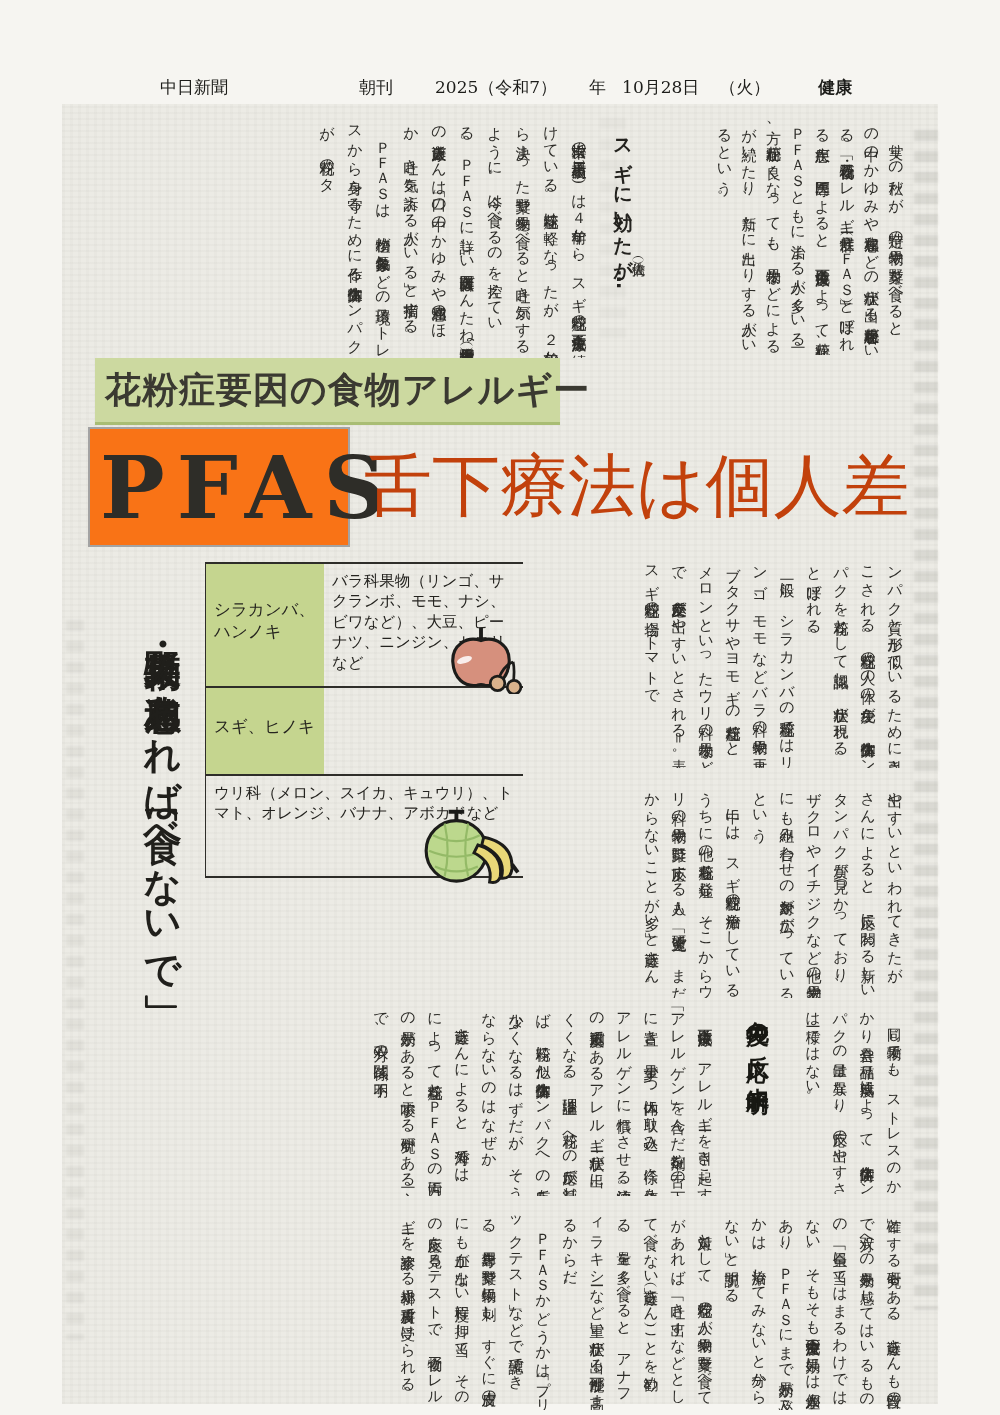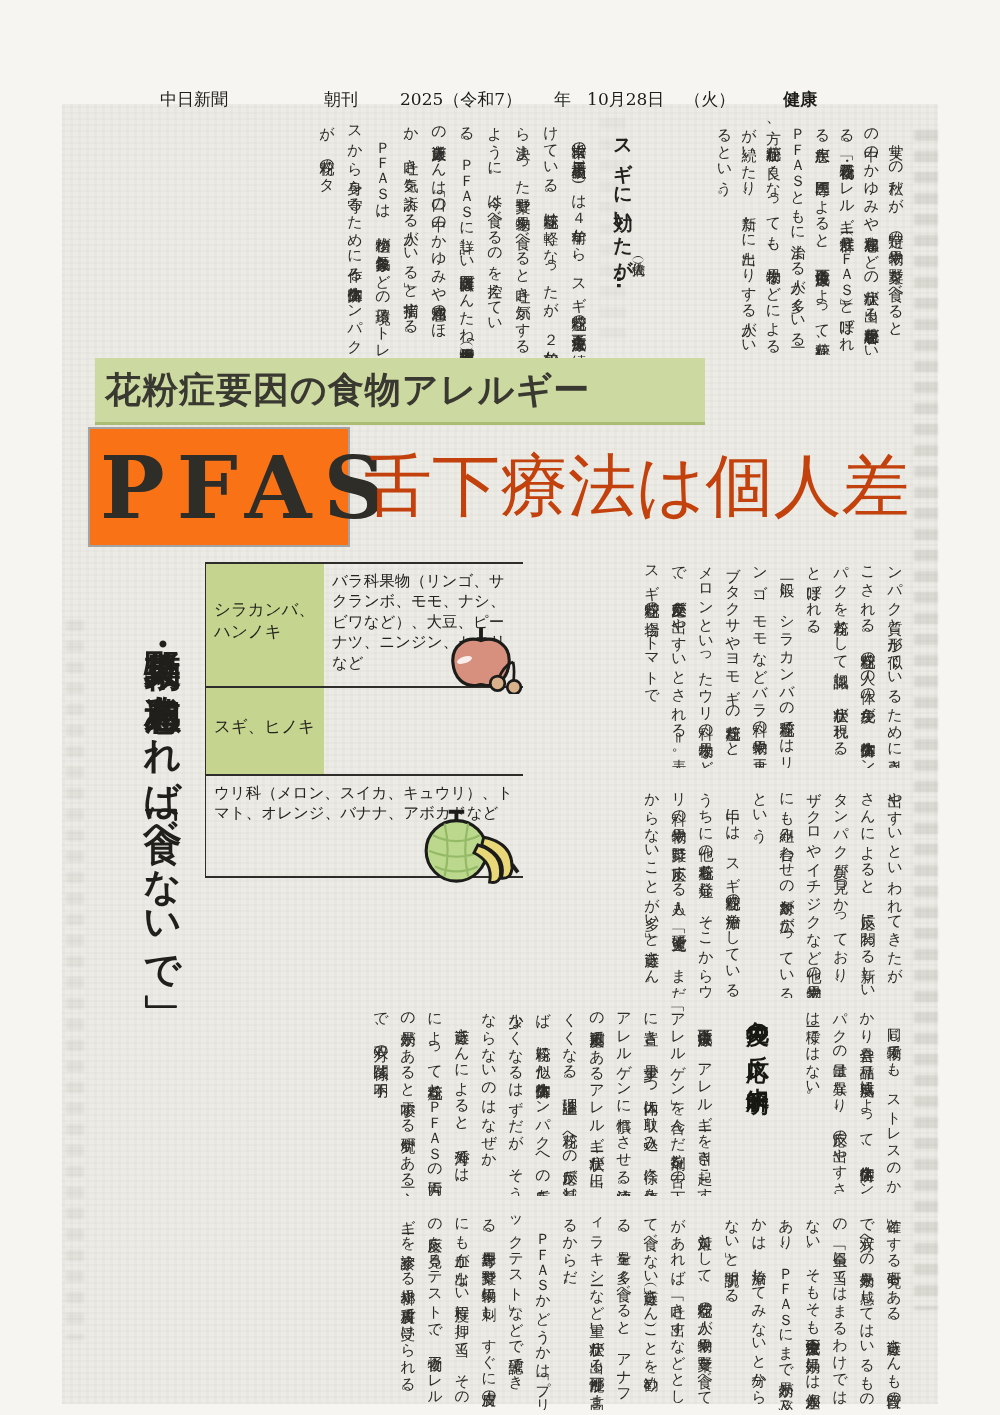--- a/index.html
+++ b/index.html
@@ -17,38 +17,38 @@
       repeating-linear-gradient(90deg, rgba(110,108,98,.03) 0 3px, transparent 3px 8px),
       #ecebe5;
   }
   .strip{position:absolute;filter:blur(1px);
     background:repeating-linear-gradient(180deg, rgba(95,95,88,.12) 0 11px, transparent 11px 21px);}
   
   .v{writing-mode:vertical-rl;text-orientation:mixed;white-space:pre-line;overflow:hidden;}
   .vt{position:absolute;}
   .body-text{font-size:15px;line-height:27px;letter-spacing:.4px;color:#2d2c28;}
   
-  .masthead{position:absolute;top:88px;left:160px;font-size:17px;color:#1d1d1a;display:flex;align-items:baseline;}
+  .masthead{position:absolute;top:76px;left:160px;font-size:17px;color:#1d1d1a;display:flex;align-items:baseline;}
   .masthead .m-paper{margin-right:96px;}
-  .masthead .m-edition{margin-right:42px;}
+  .masthead .m-edition{margin-right:42px;margin-left:35px;}
   .masthead .m-year{margin-right:32px;}
   .masthead .m-nen{margin-right:16px;}
   .masthead .m-date{margin-right:20px;}
   .masthead .m-day{margin-right:48px;}
   .masthead .m-section{font-family:"DejaVu Sans","Liberation Sans",sans-serif;font-weight:700;}
   
   .lead{left:640px;top:118px;width:268px;height:237px;font-size:15px;line-height:24.5px;letter-spacing:.5px;}
   .lead-credit{position:absolute;left:630px;top:252px;height:100px;font-size:13.5px;color:#33322e;}
   
   .sec1-head{right:0;top:10px;height:230px;font-size:19px;font-weight:700;
     font-family:"DejaVu Sans","Liberation Sans",sans-serif;color:#23221e;letter-spacing:2px;}
   .sec1{position:absolute;left:85px;top:116px;width:552px;height:242px;}
   .sec1-body{left:0;top:0;width:508px;height:242px;line-height:28px;}
   
-  .kicker{position:absolute;left:95px;top:358px;width:610px;height:64px;
+  .kicker{position:absolute;left:95px;top:358px;width:465px;height:64px;
     background:#ccd9a0;border-bottom:3px solid #a9bd74;display:flex;align-items:center;}
   .kicker span{font-family:"DejaVu Sans","Liberation Sans",sans-serif;font-weight:700;
     font-size:36px;color:#3a3931;letter-spacing:1px;padding-left:10px;white-space:nowrap;}
   
   .pfas-box{position:absolute;left:88px;top:427px;width:258px;height:116px;
     border:2px solid #a3a3a3;background:#f97316;display:flex;align-items:center;justify-content:flex-start;}
   .pfas-box span{font-size:86px;font-weight:600;letter-spacing:12px;color:#2e2d28;padding-left:10px;}
   .headline-main{position:absolute;left:364px;top:430px;width:556px;height:112px;
     font-size:68px;font-weight:400;color:#c2410c;letter-spacing:0px;white-space:nowrap;line-height:112px;}
   

